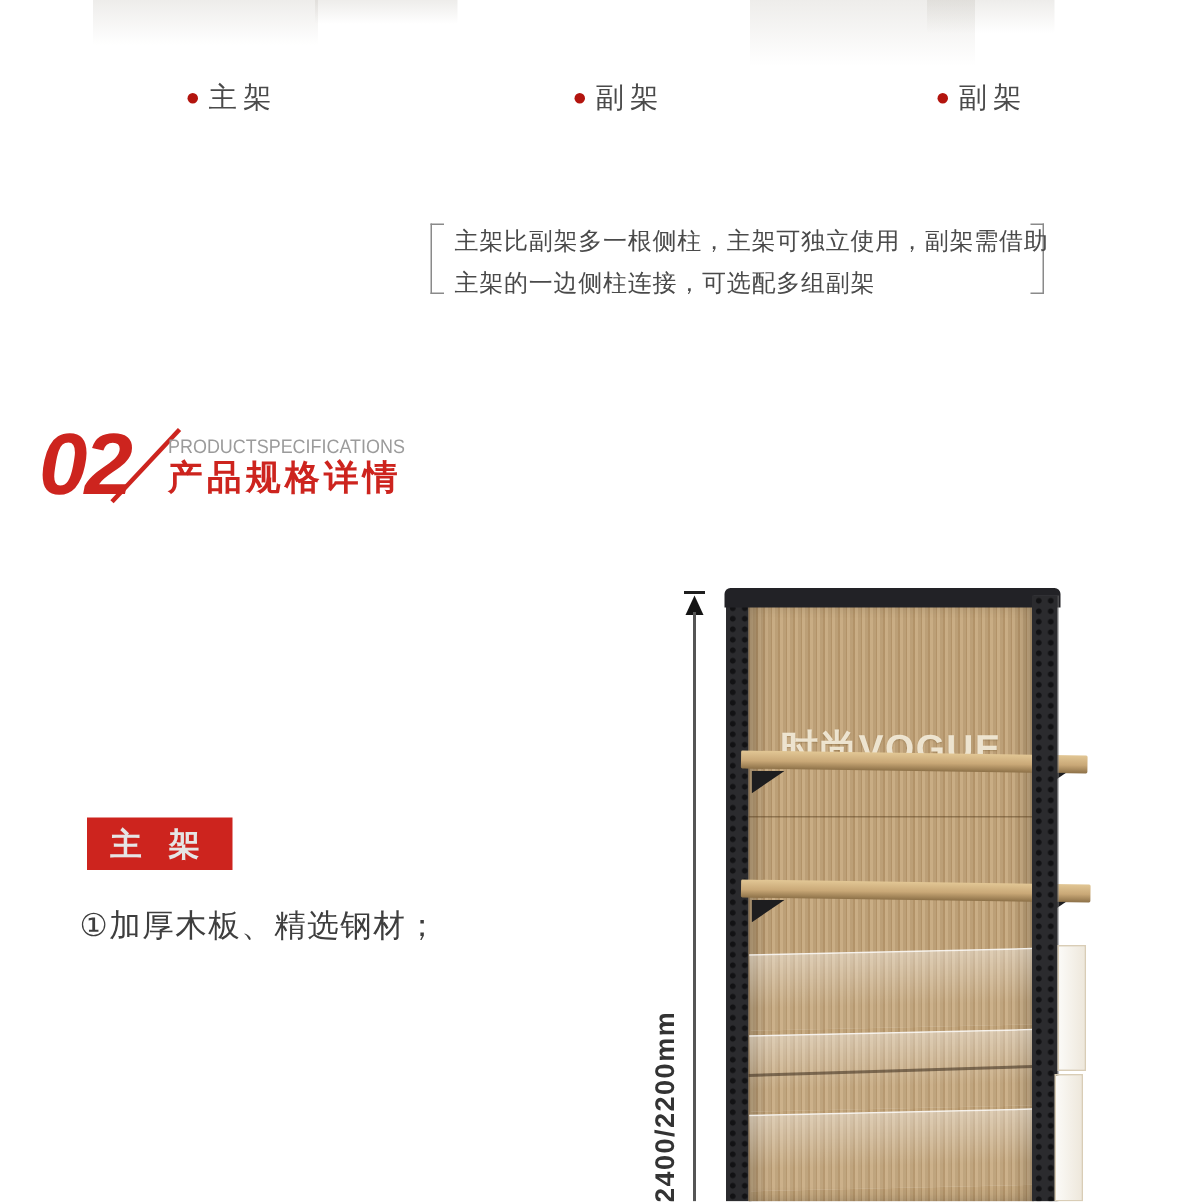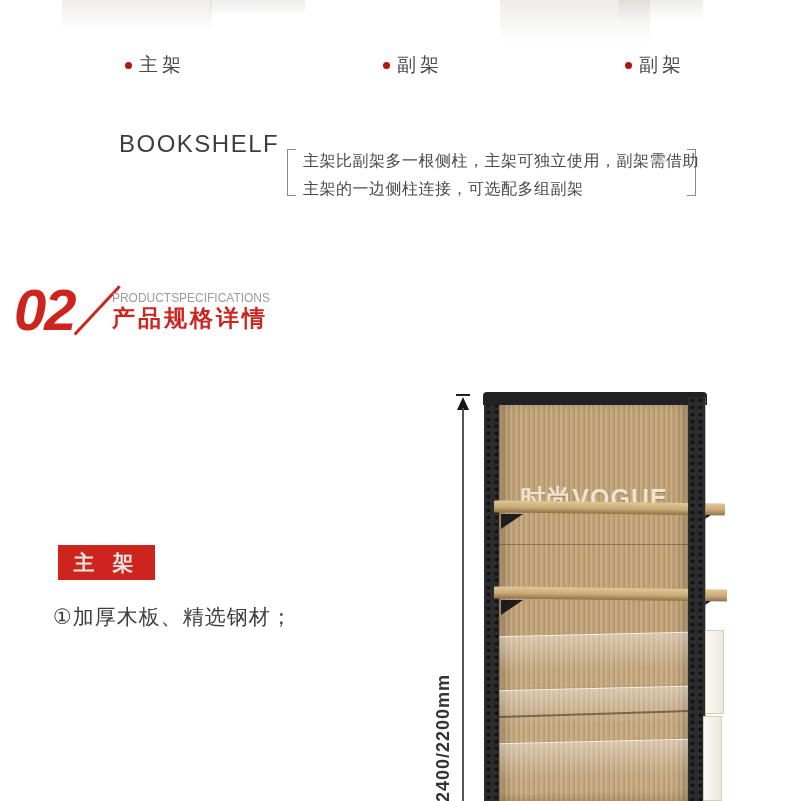--- a/index.html
+++ b/index.html
@@ -25,21 +25,21 @@
   .cn-badge{position:absolute;left:107px;top:161px;width:156px;height:31px;background:#cd241e;
             color:#fff;font-size:20px;font-weight:bold;letter-spacing:2px;
             display:flex;align-items:center;justify-content:center;}
   .bracket{position:absolute;top:149px;width:9px;height:47px;border:1.5px solid #8a8a8a;box-sizing:border-box;}
   .bracket-l{left:287px;border-right:none;}
   .bracket-r{left:687px;border-left:none;}
   .desc{position:absolute;left:303px;font-size:16px;color:#4a4a4a;letter-spacing:0.5px;white-space:nowrap;}
   .desc1{top:151px;} .desc2{top:179px;}
 
   
-  .sec-num{position:absolute;left:14px;top:281px;font-size:58px;font-weight:800;font-style:italic;
+  .sec-num{position:absolute;left:26px;top:281px;font-size:58px;font-weight:800;font-style:italic;
            color:#cd241e;line-height:1;letter-spacing:-2px;}
   .sec-slash{position:absolute;left:64px;top:309px;width:66px;height:2.5px;background:#cd241e;
              transform:rotate(-47deg);}
   .sec-en{position:absolute;left:112px;top:290px;font-size:13px;color:#9b9b9b;white-space:nowrap;
           transform:scaleX(0.92);transform-origin:left center;}
   .sec-cn{position:absolute;left:112px;top:303px;font-size:23px;font-weight:bold;color:#cd241e;
           letter-spacing:3px;}
 
   
   .badge{position:absolute;left:58px;top:545px;width:97px;height:35px;background:#cd241e;color:#e5e5e5;
@@ -112,21 +112,20 @@
   </div>
   <div class="top-label tl2">
     <span class="dot"></span>
     <span>副架</span>
   </div>
   <div class="top-label tl3">
     <span class="dot"></span>
     <span>副架</span>
   </div>
 
-  <div class="bookshelf-en">BOOKSHELF</div>
   <div class="bracket bracket-l"></div>
   <div class="bracket bracket-r"></div>
   <div class="desc desc1">主架比副架多一根侧柱，主架可独立使用，副架需借助</div>
   <div class="desc desc2">主架的一边侧柱连接，可选配多组副架</div>
 
   <div class="sec-num">02</div>
   <div class="sec-slash"></div>
   <div class="sec-en">PRODUCTSPECIFICATIONS</div>
   <div class="sec-cn">产品规格详情</div>
 

